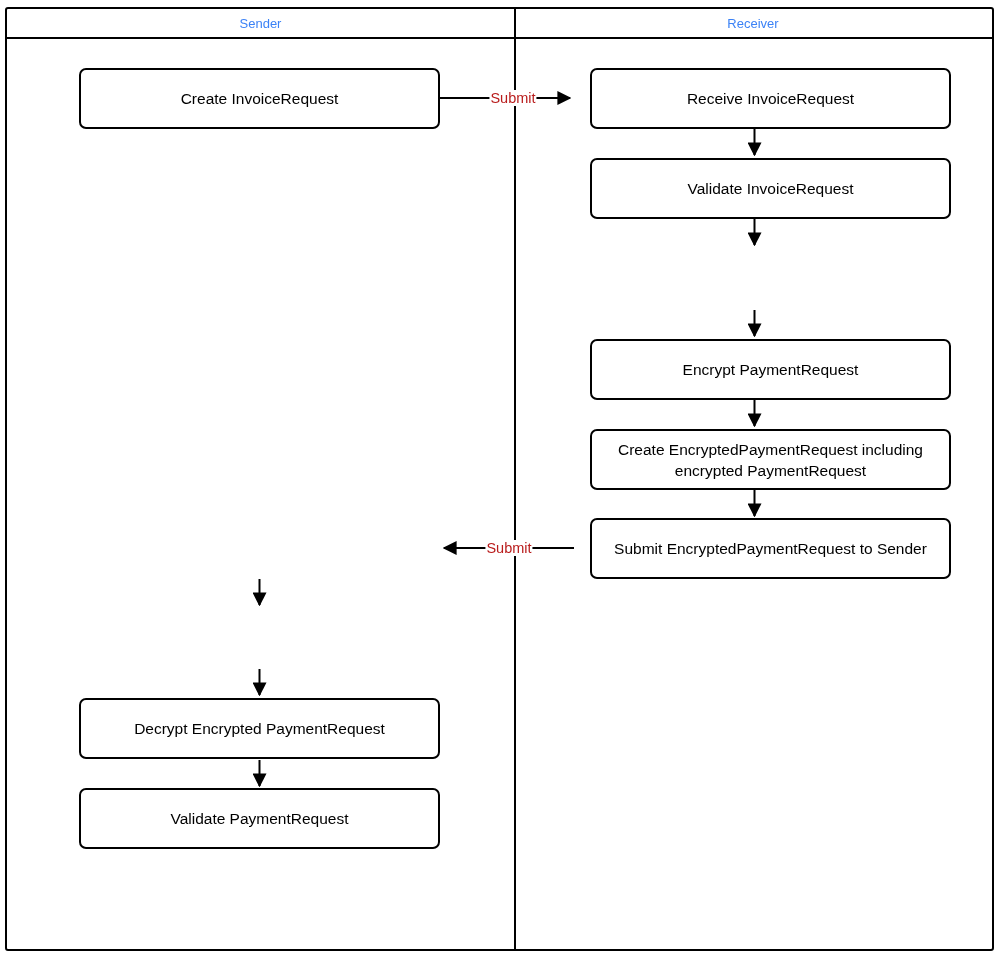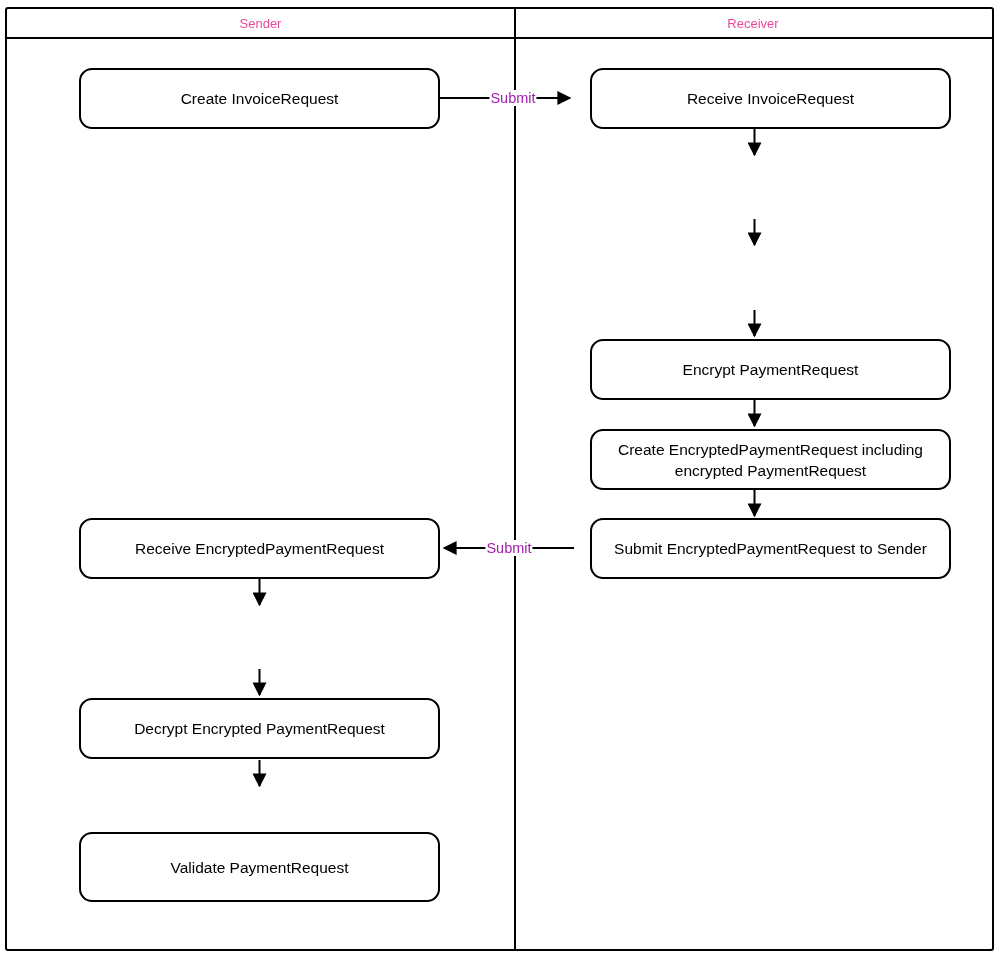--- a/index.html
+++ b/index.html
@@ -42,40 +42,40 @@
     box-sizing: border-box;
   }
 
   .lane-header {
     position: absolute;
     top: 0;
     height: 30px;
     line-height: 30px;
     text-align: center;
     font-size: 13px;
-    color: #ec4899;
+    color: #3b82f6;
     box-sizing: border-box;
   }
   .lane-header.sender   { left: 0px;   width: 507px; }
   .lane-header.receiver { left: 507px; width: 478px; border-radius: 10px; }
 
   .lane-divider {
     position: absolute;
     left: 507px;
     top: 0;
     width: 2px;
     height: 100%;
     background: #000000;
   }
 
   
   .node {
     position: absolute;
     border: 2px solid #000000;
-    border-radius: 13px;
+    border-radius: 7px;
     background: #ffffff;
     box-sizing: border-box;
     display: flex;
     align-items: center;
     justify-content: center;
     text-align: center;
     font-size: 15.5px;
     line-height: 21px;
     color: #000000;
     padding: 0 10px;
@@ -90,21 +90,21 @@
     top: 0;
     width: 1000px;
     height: 959px;
     pointer-events: none;
   }
 
   
   .edge-label {
     position: absolute;
     font-size: 14.5px;
-    color: #a21caf;
+    color: #b91c1c;
     background: #ffffff;
     padding: 0 1px;
     line-height: 16px;
     transform: translate(-50%, -50%);
     white-space: nowrap;
   }
 </style>
 </head>
 <body>
 
@@ -141,29 +141,29 @@
   <div class="lane-container">
     <div class="lane-header-row">
       <div class="lane-header sender">Sender</div>
       <div class="lane-header receiver">Receiver</div>
     </div>
     <div class="lane-divider"></div>
   </div>
 
   <div class="node left" style="top:68px;height:61px;">Create InvoiceRequest</div>
 
-  <div class="node left" style="top:518px;height:61px;">Receive EncryptedPaymentRequest</div>
 
 
   <div class="node left" style="top:698px;height:61px;">Decrypt Encrypted PaymentRequest</div>
 
-  <div class="node left" style="top:832px;height:70px;">Validate PaymentRequest</div>
+  <div class="node left" style="top:788px;height:61px;">Validate PaymentRequest</div>
 
   <div class="node right" style="top:68px;height:61px;">Receive InvoiceRequest</div>
 
+  <div class="node right" style="top:158px;height:61px;">Validate InvoiceRequest</div>
 
 
   <div class="node right" style="top:339px;height:61px;">Encrypt PaymentRequest</div>
 
   <div class="node right" style="top:429px;height:61px;">Create EncryptedPaymentRequest including encrypted PaymentRequest</div>
 
   <div class="node right" style="top:518px;height:61px;">Submit EncryptedPaymentRequest to Sender</div>
 
   <div class="edge-label" style="left:513px;top:98px;">Submit</div>
 

